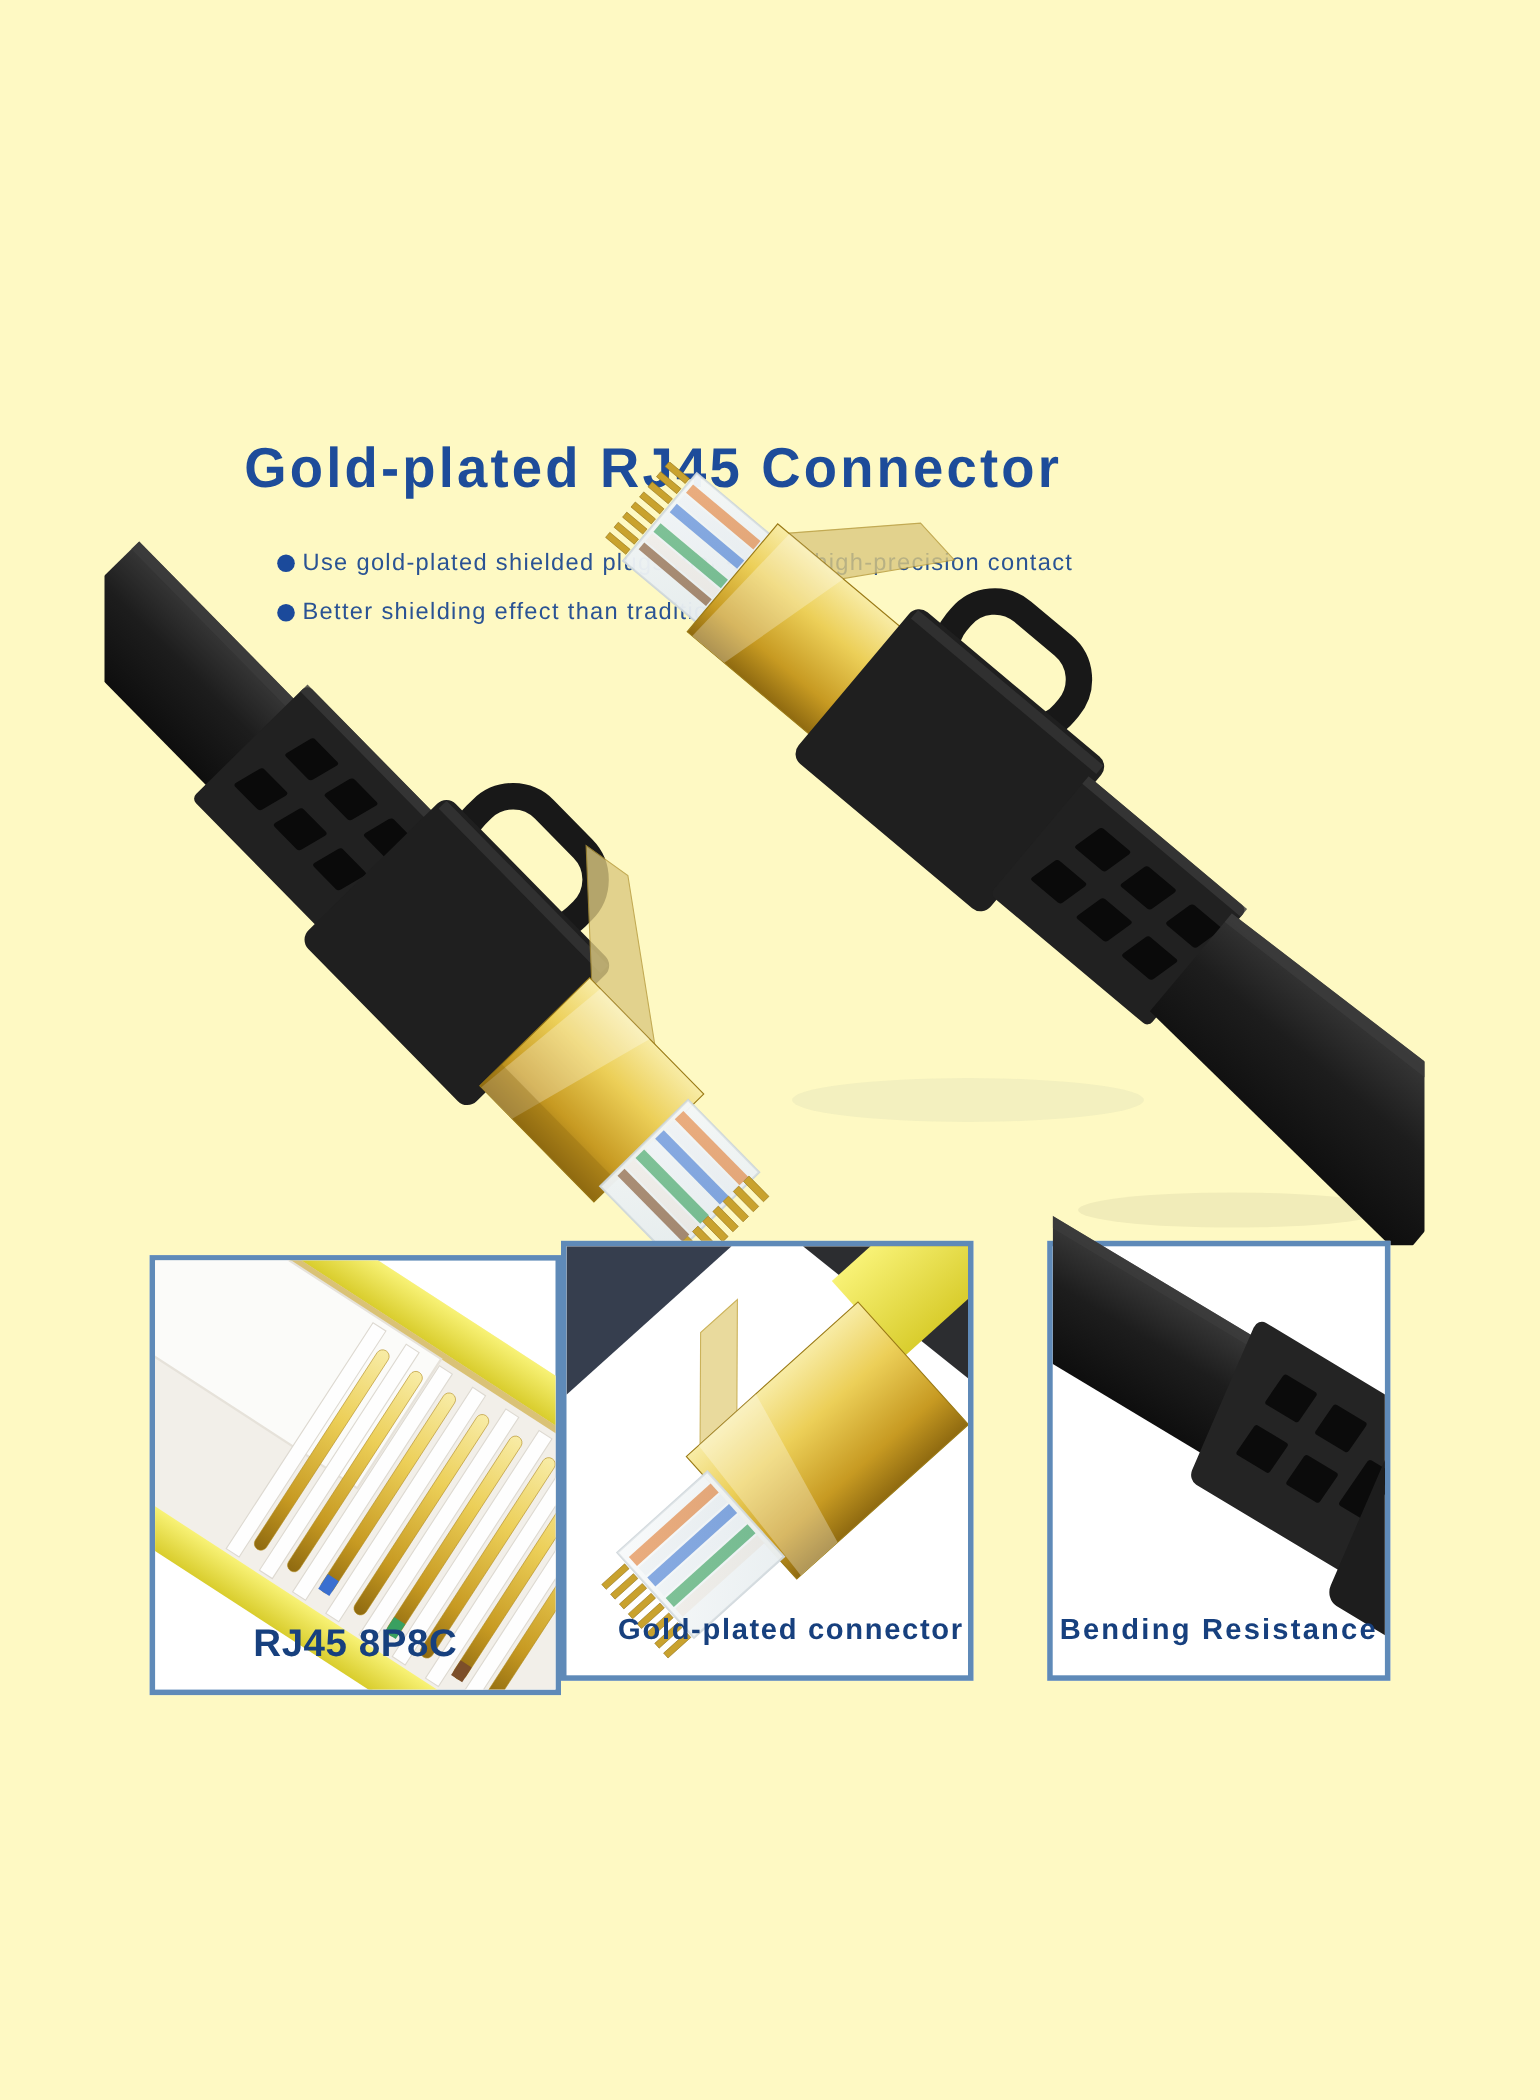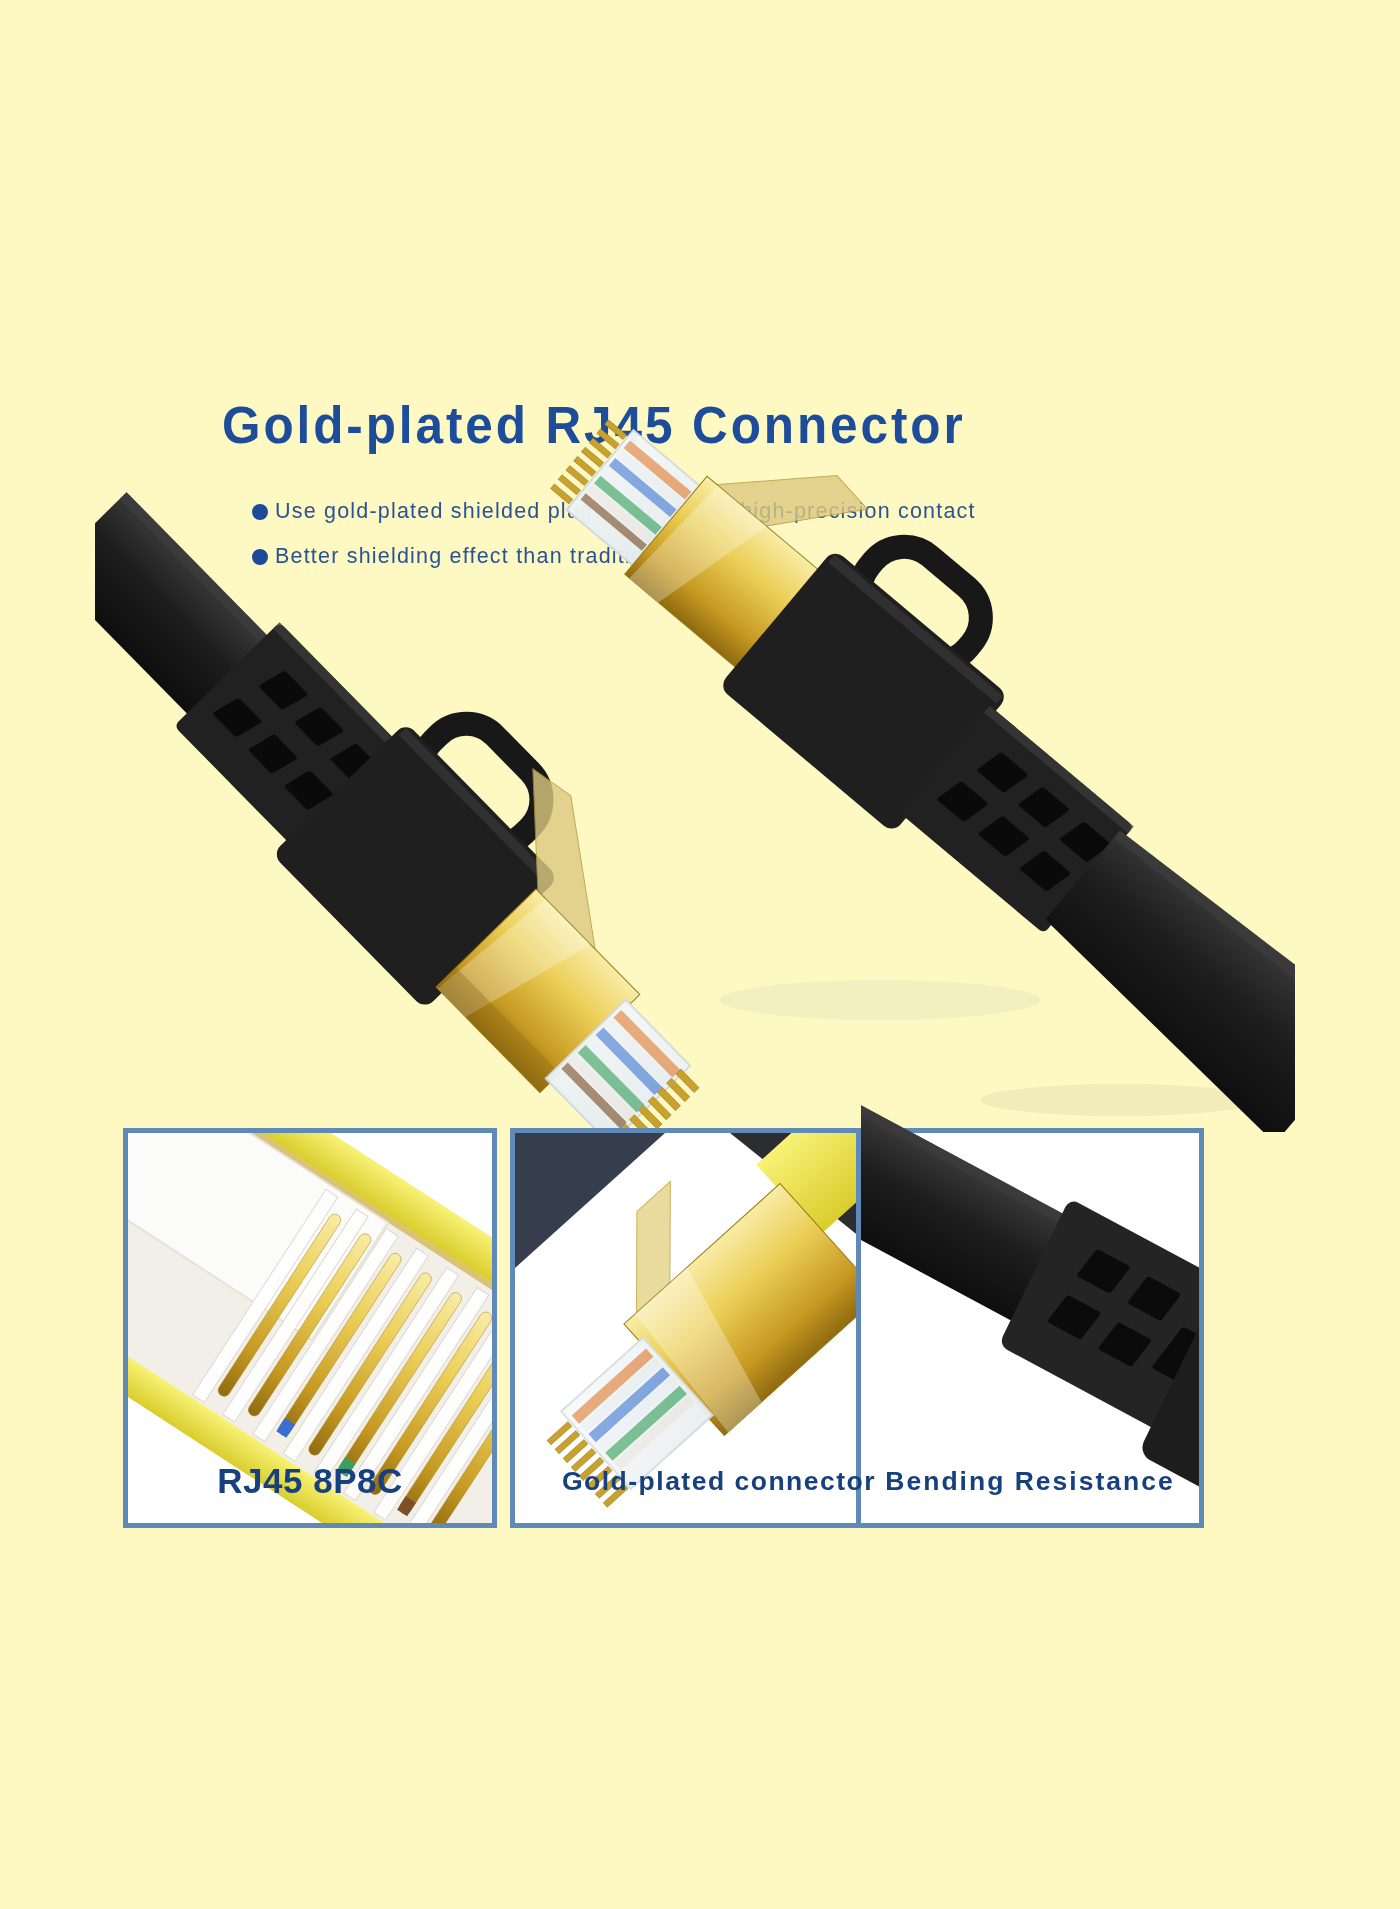--- a/index.html
+++ b/index.html
@@ -13,21 +13,21 @@
   .bullet-row{display:flex;align-items:center;height:25px;margin-bottom:20px;}
   .dot{width:16px;height:16px;border-radius:50%;background:#1b4a9b;margin-right:7px;flex:none;}
   .bullet-text{font-size:21.5px;letter-spacing:1.2px;color:#2a5394;white-space:nowrap;}
   
   .photo{position:absolute;left:0;top:0;width:1400px;height:1909px;pointer-events:none;}
   
   .panel{position:absolute;top:1128px;height:400px;background:#ffffff;
          border:5px solid #5f8ab8;box-sizing:border-box;}
   .panel1{left:123px;width:374px;}
   .panel2{left:510px;width:375px;}
-  .panel3{left:856px;width:348px;}
+  .panel3{left:952px;width:312px;}
   .panel-art{position:absolute;left:0;top:0;width:100%;height:100%;display:block;}
   .p3wrap{position:absolute;left:0;top:-33px;width:100%;height:423px;overflow:hidden;}
   .p3wrap svg{width:100%;height:100%;display:block;}
   .plabel{position:absolute;left:0;right:0;text-align:center;color:#17407e;
           font-weight:700;white-space:nowrap;z-index:3;}
   .plabel1{bottom:22px;font-size:35px;letter-spacing:.5px;}
   .plabel2{bottom:26px;font-size:26.5px;letter-spacing:1.5px;padding-left:43px;}
   .plabel3{bottom:26px;font-size:26.5px;letter-spacing:2px;}
 </style>
 </head>
@@ -173,21 +173,21 @@
           <rect x="532" y="6" width="36" height="30" rx="3"></rect>
             <rect x="586" y="6" width="36" height="30" rx="3"></rect>
         </g>
 
         <polygon points="630,-58 950,-72 950,82 630,58" fill="url(#blackGrad)"></polygon>
         <polygon points="630,-58 950,-72 950,-60 630,-48" fill="#3c3c3c" opacity="0.8"></polygon>
       </g>
     </g>
   </svg>
 
-  <figure class="panel panel1" style="margin:0">
+  <figure class="panel panel1" style="margin:13px">
     <svg class="panel-art" viewBox="0 0 364 390">
       <g transform="rotate(33 182 195)">
         <rect x="-120" y="20" width="620" height="330" fill="#f2efe9"></rect>
         <rect x="-120" y="20" width="620" height="38" fill="url(#yGrad)"></rect>
         <rect x="-120" y="58" width="620" height="6" fill="#caa42a" opacity="0.6"></rect>
         <rect x="-120" y="318" width="620" height="34" fill="url(#yGrad)"></rect>
         <rect x="-100" y="64" width="290" height="140" fill="#fbfbf9" stroke="#e6e2da" stroke-width="2"></rect>
         <g>
           <g>
               <rect x="120" y="70" width="14" height="245" fill="#fefefe" stroke="#ddd9d1"></rect>

